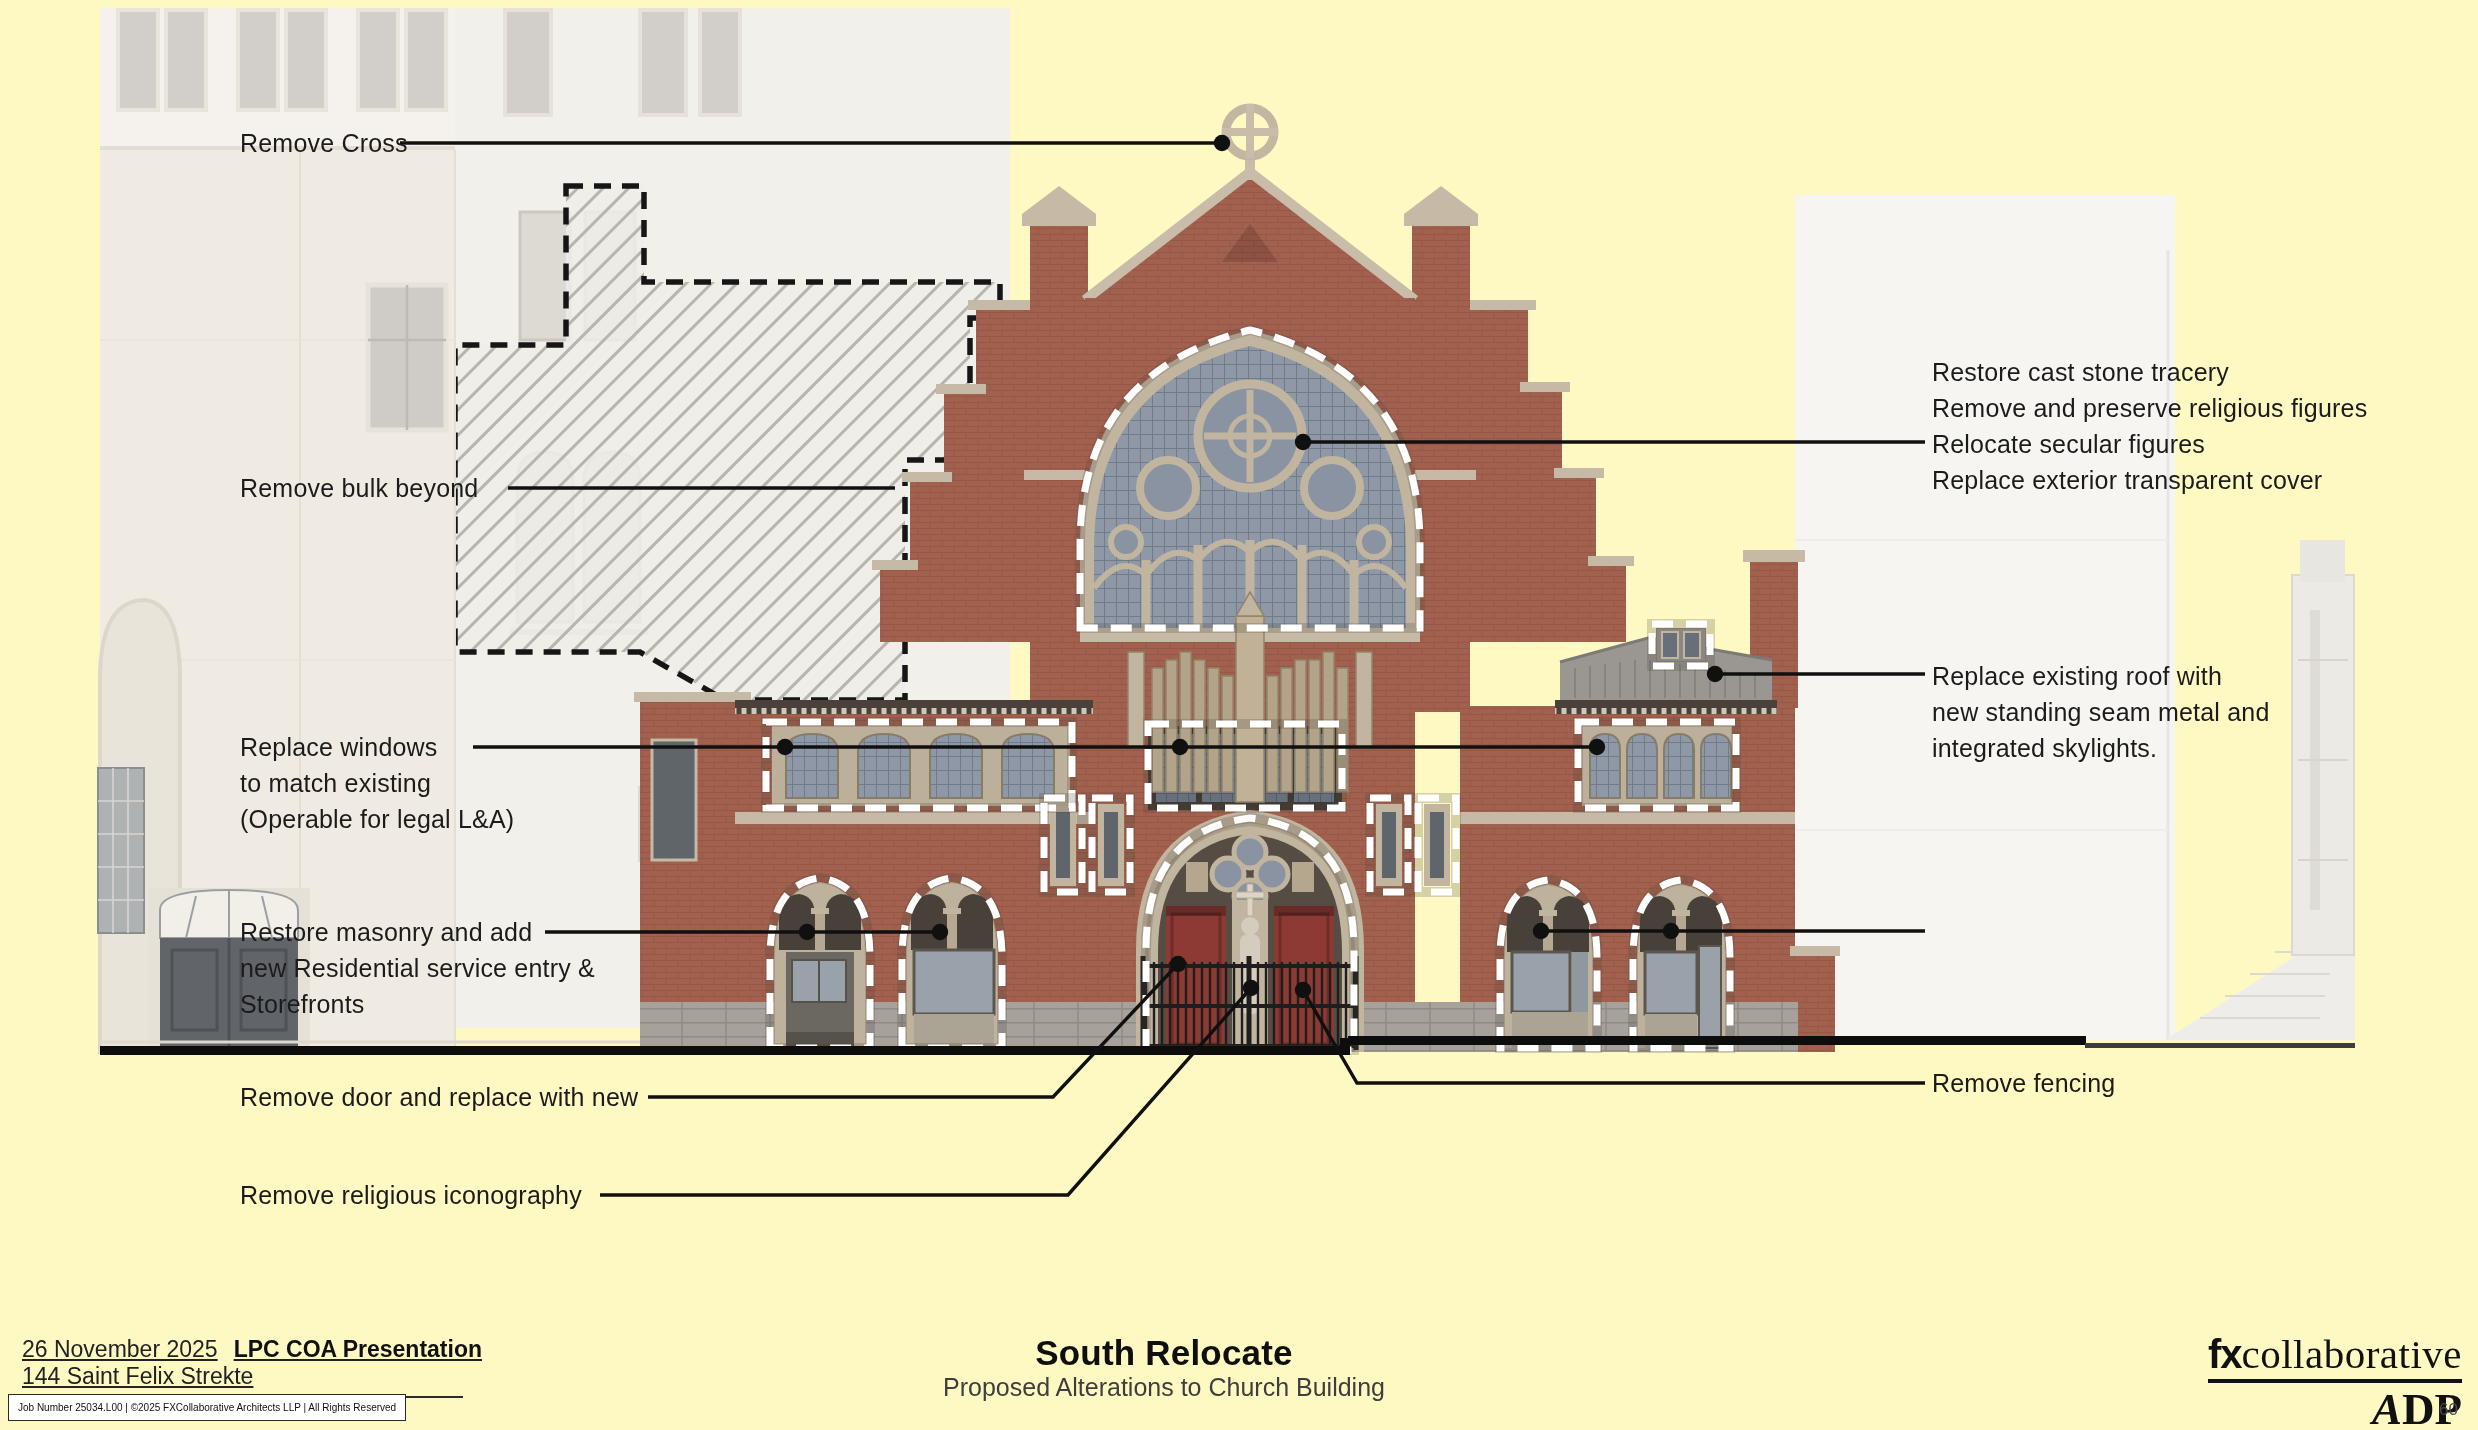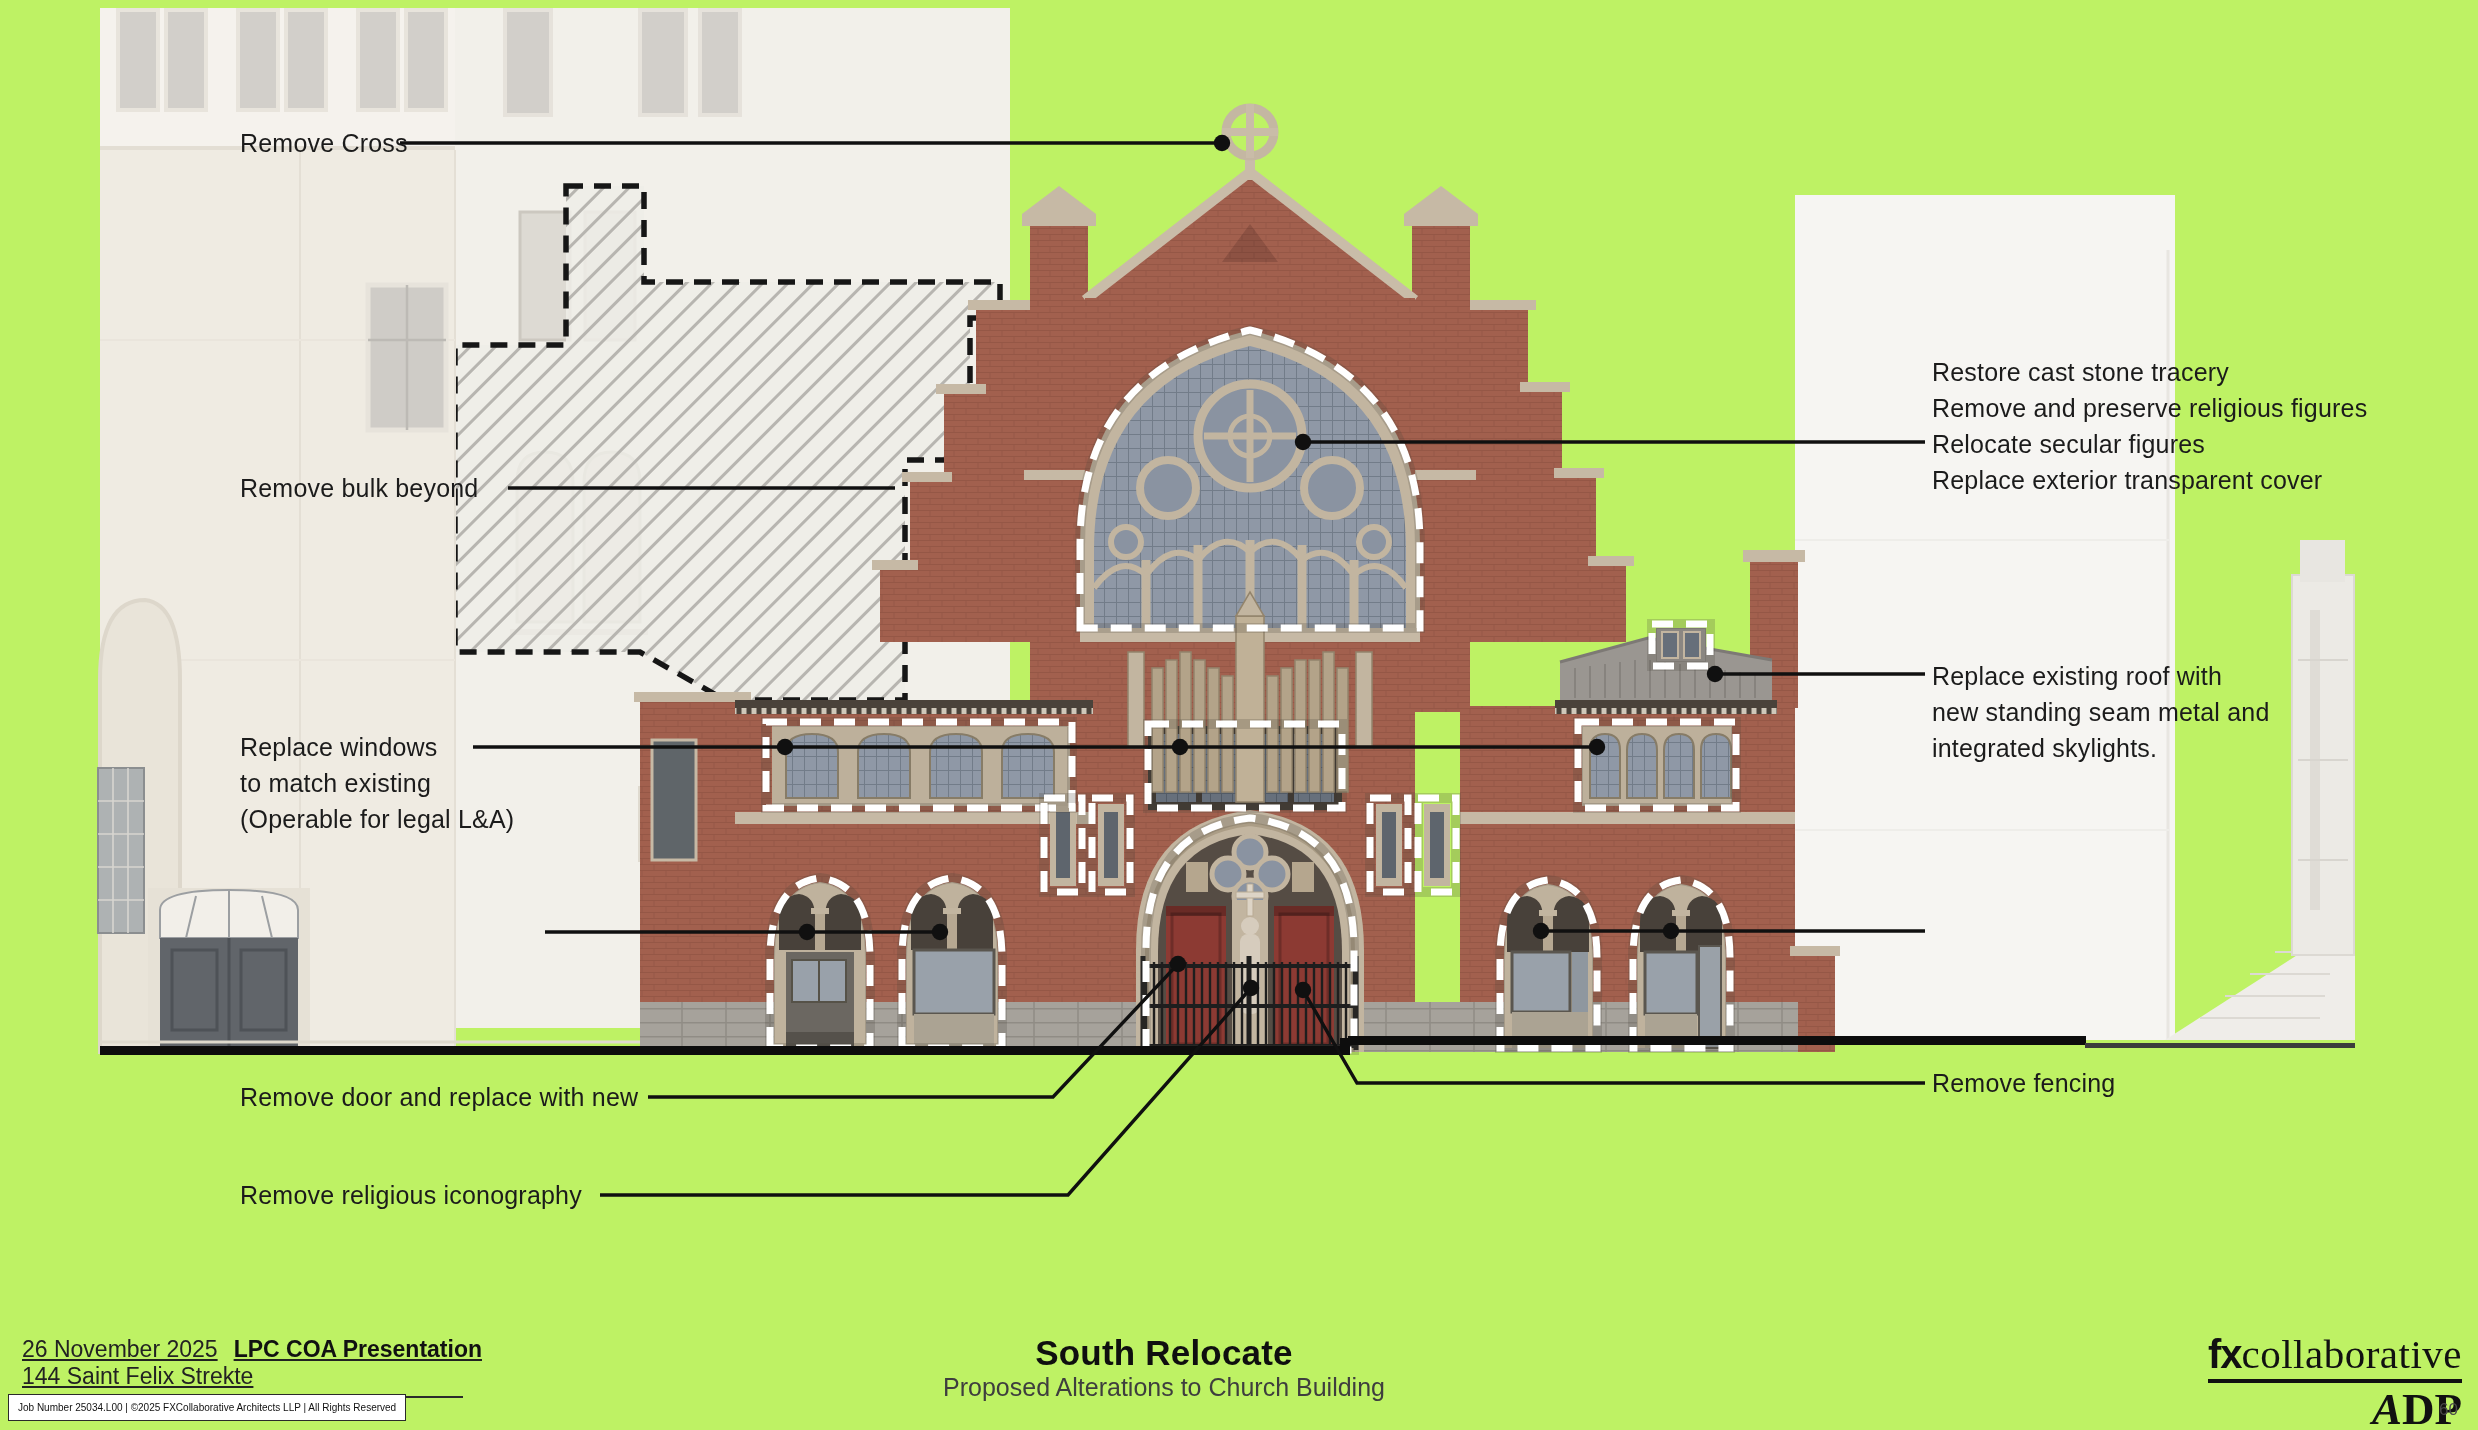--- a/index.html
+++ b/index.html
@@ -1,16 +1,16 @@
 <!DOCTYPE html>
 <html><head>
 <meta charset="utf-8">
 <style>
   html,body{margin:0;padding:0;background:#fff;}
-  .canvas{position:relative;width:2478px;height:1430px;background:#bef264;overflow:hidden;
+  .canvas{position:relative;width:2478px;height:1430px;background:#fef9c3;overflow:hidden;
           font-family:"Liberation Sans",sans-serif;color:#1b1b1b;}
   .drawing-svg{position:absolute;left:0;top:0;}
   .ann{position:absolute;font-size:25px;line-height:36px;color:#1b1b1b;white-space:pre-line;letter-spacing:.2px;}
   
   .lead{stroke:#101010;stroke-width:3.4;fill:none;}
   .dot{fill:#101010;}
   .wcase{fill:none;stroke:#4a443c;stroke-width:10;opacity:.22;}
   .wdash{fill:none;stroke:#ffffff;stroke-width:7;stroke-dasharray:21 13;}
   .bdash{fill:none;stroke:#161616;stroke-width:5.5;stroke-dasharray:17 11;}
   .coping{fill:#c6b9a5;}
@@ -425,20 +425,23 @@
         <circle class="dot" cx="1303" cy="990" r="8.2"></circle>
       </g>
     </g>
   </svg>
 
   <div class="ann" style="left:240px;top:125px">Remove Cross</div>
   <div class="ann" style="left:240px;top:470px">Remove bulk beyond</div>
   <div class="ann" style="left:240px;top:729px">Replace windows
 to match existing
 (Operable for legal L&amp;A)</div>
+  <div class="ann" style="left:240px;top:914px">Restore masonry and add
+new Residential service entry &amp;
+Storefronts</div>
   <div class="ann" style="left:240px;top:1079px">Remove door and replace with new</div>
   <div class="ann" style="left:240px;top:1177px">Remove religious iconography</div>
 
   <div class="ann" style="left:1932px;top:354px">Restore cast stone tracery
 Remove and preserve religious figures
 Relocate secular figures
 Replace exterior transparent cover</div>
   <div class="ann" style="left:1932px;top:658px">Replace existing roof with
 new standing seam metal and
 integrated skylights.</div>

